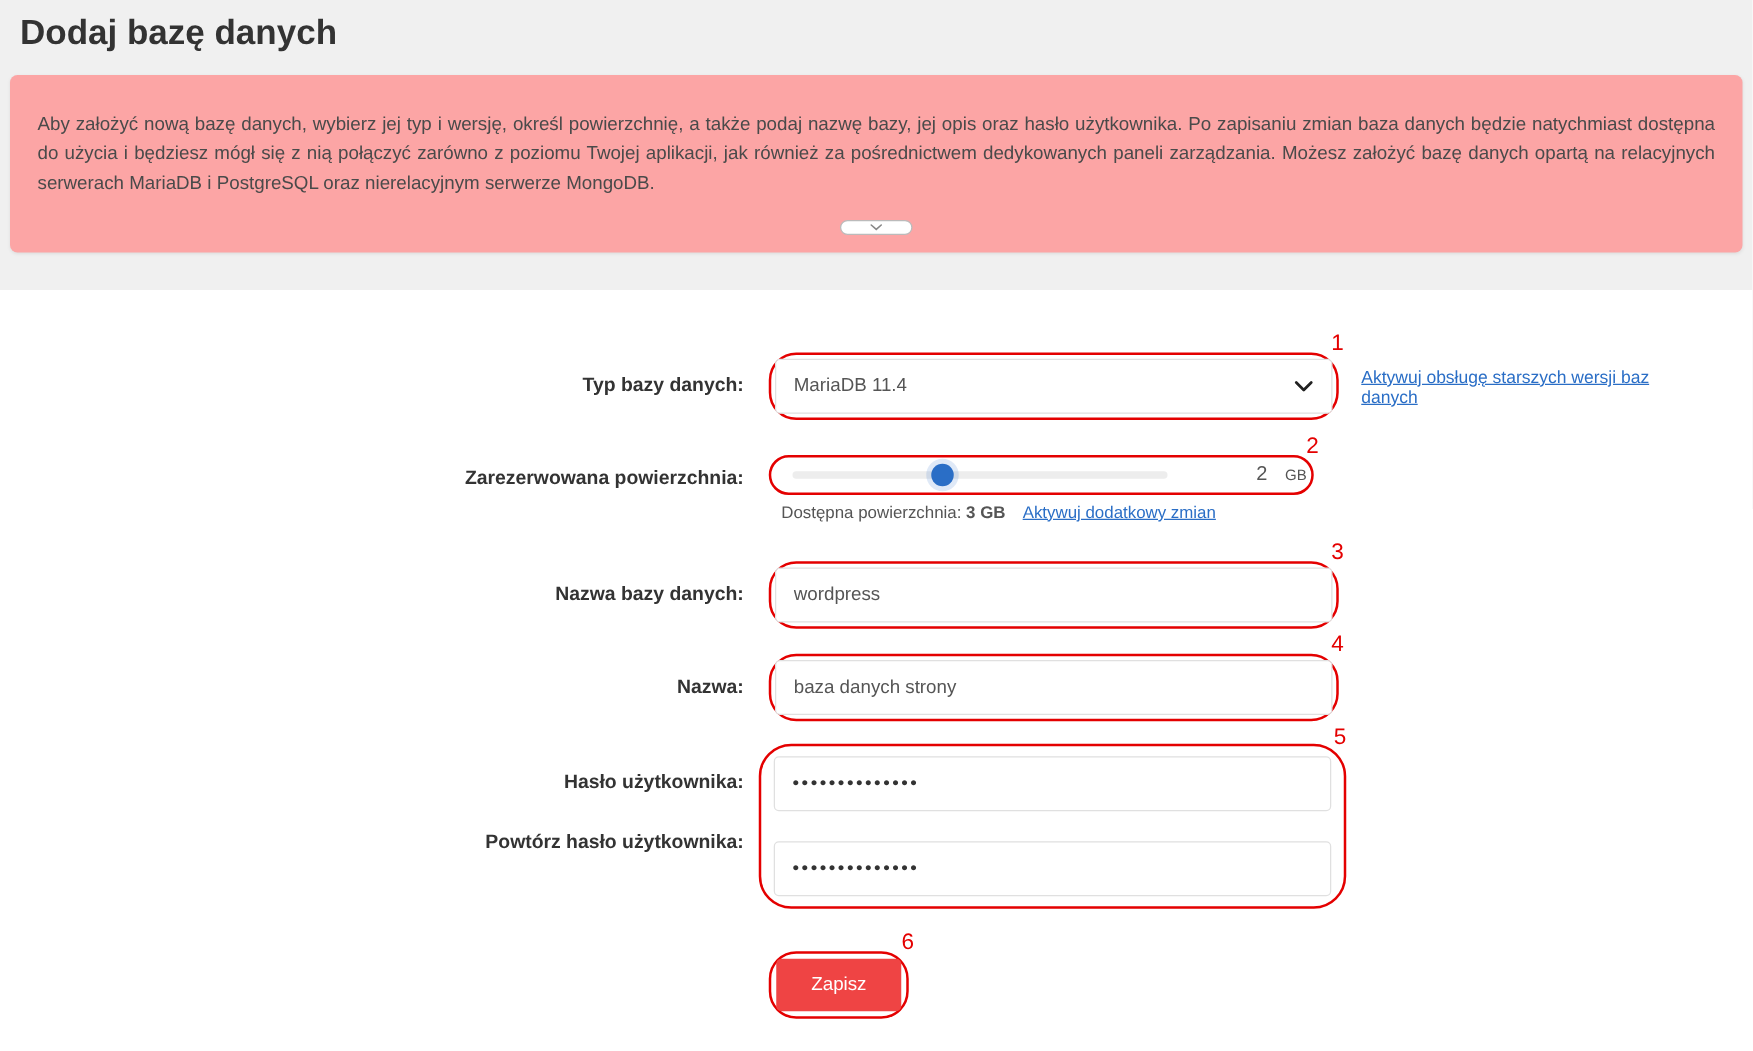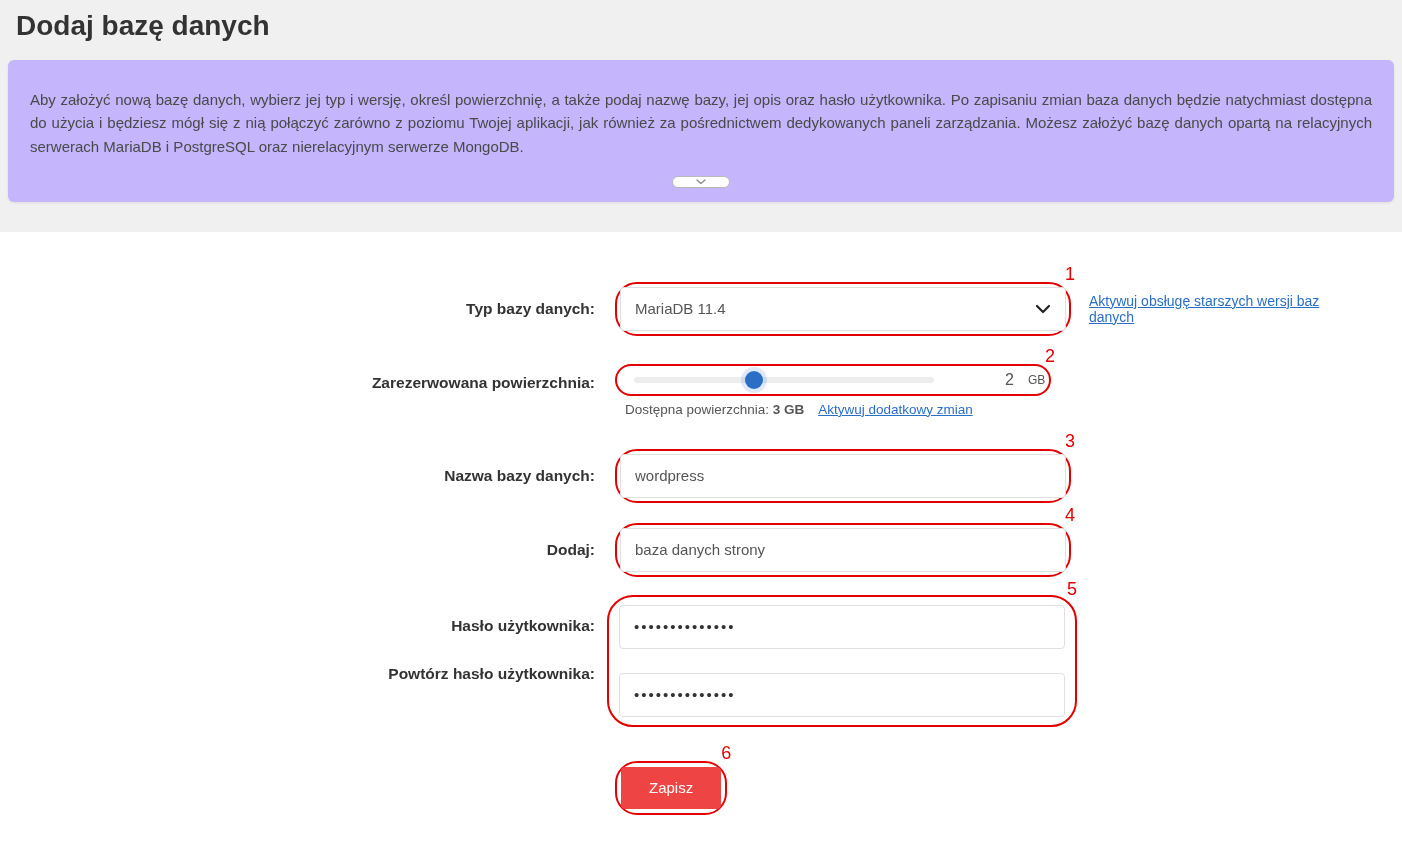--- a/index.html
+++ b/index.html
@@ -11,21 +11,21 @@
     }
     .page-header {
       padding: 10px 16px 18px;
     }
     .page-header h1 {
       font-size: 28px;
       font-weight: 700;
       color: #333;
     }
     .info-card {
-      background: #c4b5fd;
+      background: #fca5a5;
       margin: 0 8px 30px;
       border-radius: 6px;
       box-shadow: 0 1px 3px rgba(0,0,0,0.08);
       padding: 28px 22px 14px;
     }
     .info-text {
       font-size: 15px;
       line-height: 1.55;
       color: #4a4a4a;
       text-align: justify;
@@ -261,21 +261,21 @@
 
   <div class="form-row" style="margin-top:12px;">
     <div class="form-label">Nazwa bazy danych:</div>
     <div class="red-outline">
       <span class="red-num">3</span>
       <input class="control-input" value="wordpress" style="">
     </div>
   </div>
 
   <div class="form-row" style="margin-top:20px;">
-    <div class="form-label">Dodaj:</div>
+    <div class="form-label">Nazwa:</div>
     <div class="red-outline">
       <span class="red-num">4</span>
       <input class="control-input" value="baza danych strony" style="">
     </div>
   </div>
 
   <div style="display:flex; margin-top:24px;">
     <div style="width:575px; flex-shrink:0; display:flex; flex-direction:column; gap:14px;">
       <div class="form-label" style="width:575px; padding-top:16px;">Hasło użytkownika:</div>
       <div class="form-label" style="width:575px; padding-top:16px;">Powtórz hasło użytkownika:</div>

